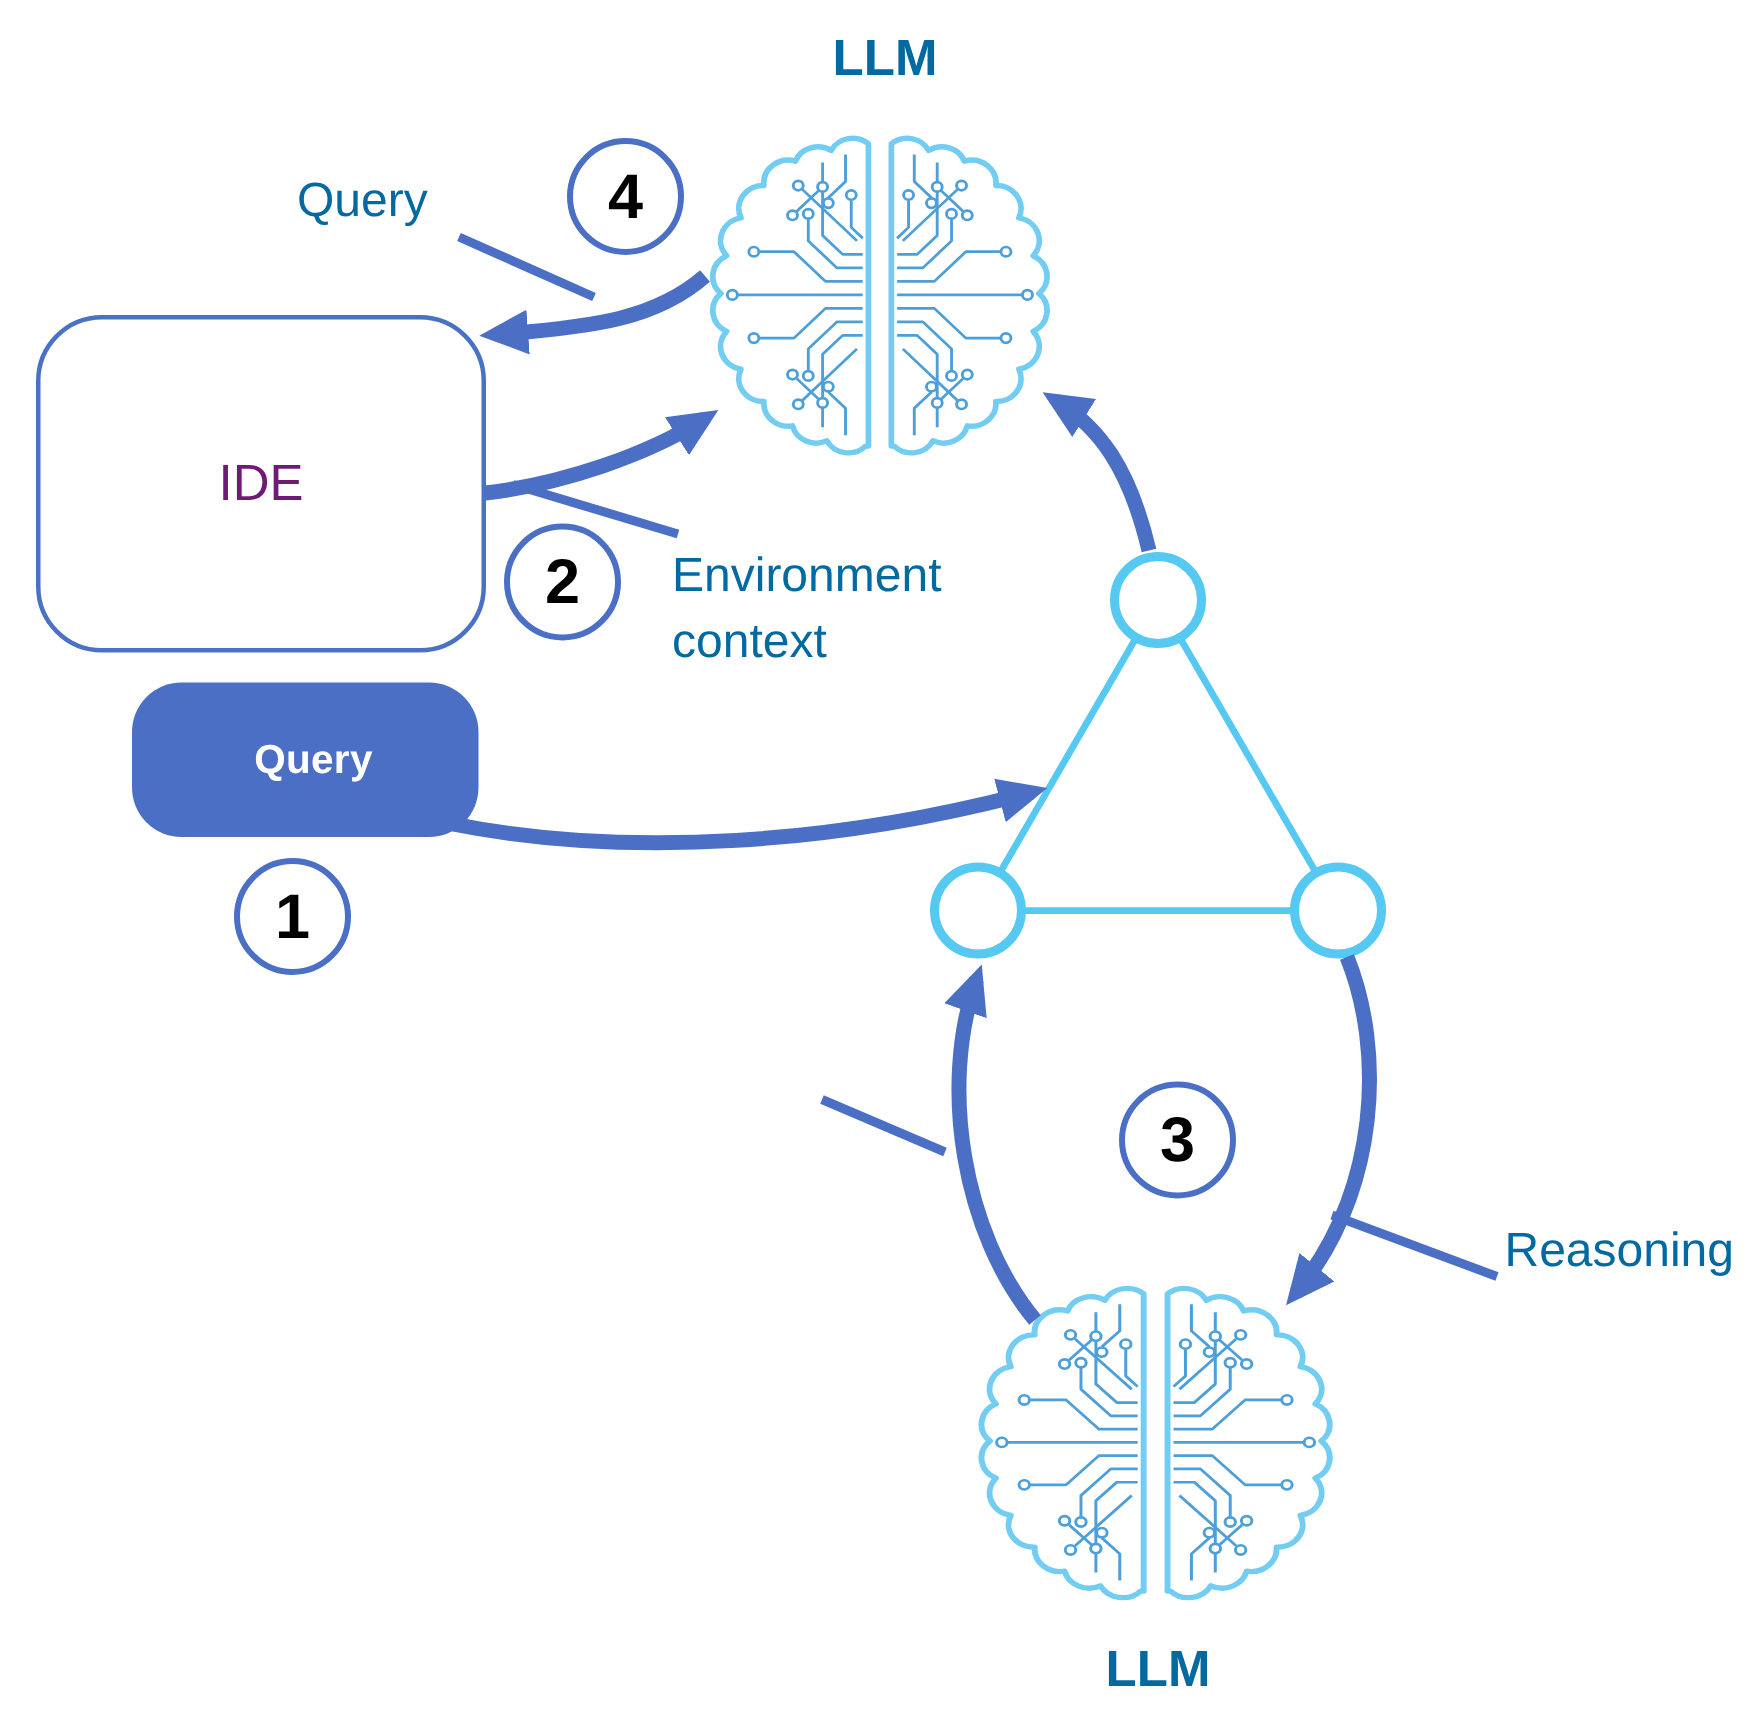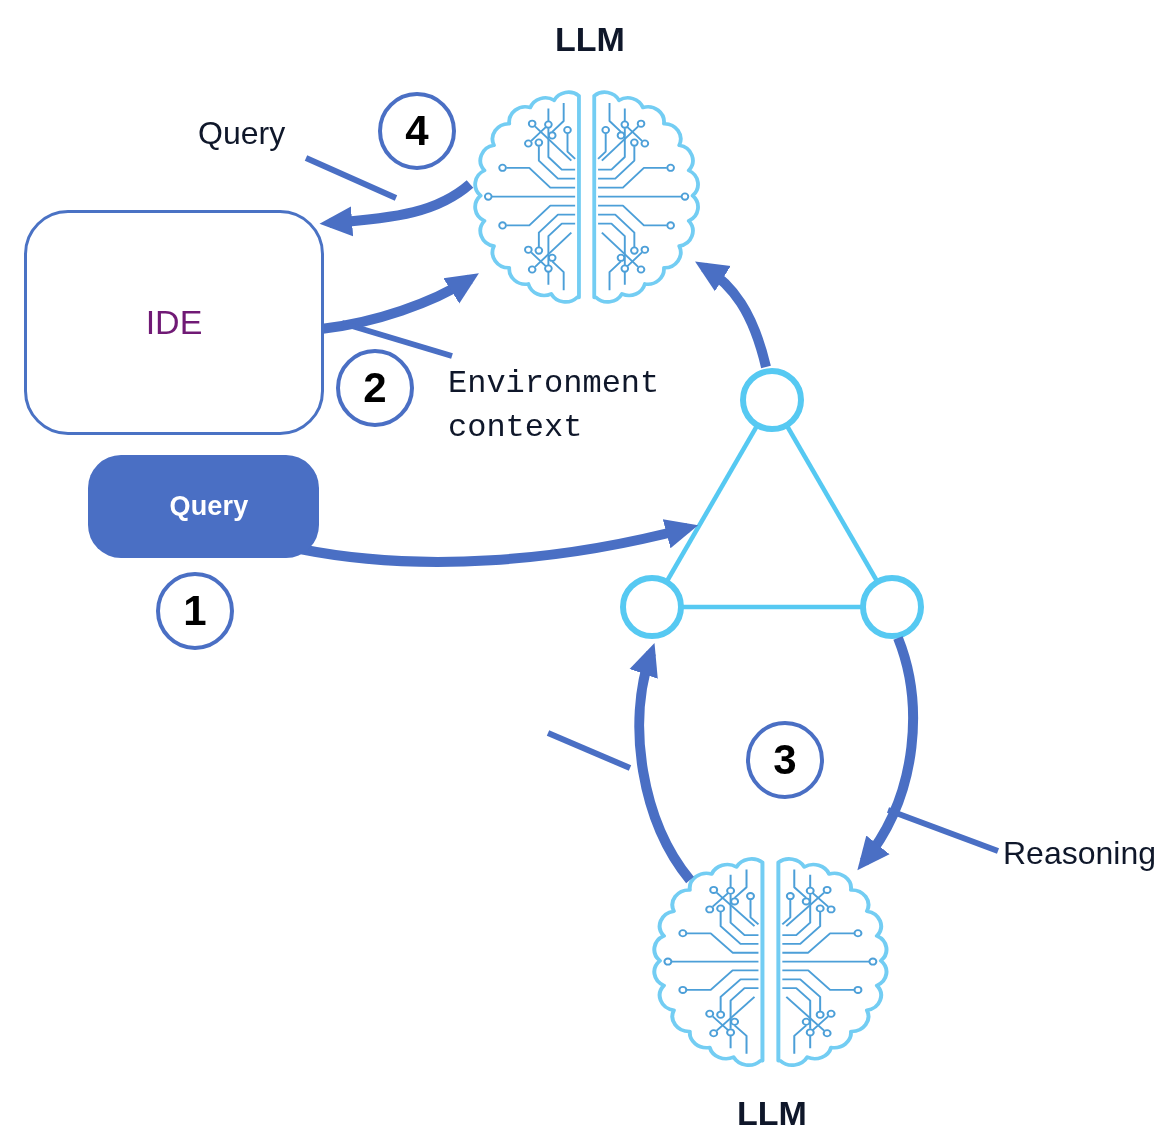--- a/index.html
+++ b/index.html
@@ -2,28 +2,28 @@
 <html><head>
 <meta charset="utf-8">
 <style>
   html,body{margin:0;padding:0;background:#ffffff;}
   .canvas{
     position:relative;width:1172px;height:1146px;background:#ffffff;overflow:hidden;
     font-family:"Liberation Sans",sans-serif;
   }
   .overlay{position:absolute;left:0;top:0;width:1172px;height:1146px;}
   
-  .lbl{position:absolute;color:#0f172a;font-size:32px;font-weight:500;line-height:1.36;white-space:pre-line;}
+  .lbl{position:absolute;color:#0369a1;font-size:32px;font-weight:500;line-height:1.36;white-space:pre-line;}
   .lbl.llm{font-size:34px;font-weight:600;width:110px;text-align:center;}
   #llm-top{left:535px;top:16px;}
   #llm-bottom{left:717px;top:1090px;}
   #action-lbl{left:198px;top:112px;}
-  #env-lbl{left:448px;top:362px;width:200px;font-family:Liberation Mono, monospace;}
+  #env-lbl{left:448px;top:362px;width:200px;}
   #resp-lbl{left:388px;top:666px;width:180px;}
-  #reasoning-lbl{left:1003px;top:832px;}
+  #reasoning-lbl{left:1003px;top:812px;}
   
   .ide-box{
     position:absolute;left:24px;top:210px;width:294px;height:219px;
     border:3.5px solid #4a72c4;border-radius:44px;background:#fff;
     display:flex;align-items:center;justify-content:center;
     font-size:34px;font-weight:500;color:#701a75;
   }
   .query-btn{
     position:absolute;left:88px;top:455px;width:220px;height:103px;
     background:#4a6fc4;border-radius:33px;

